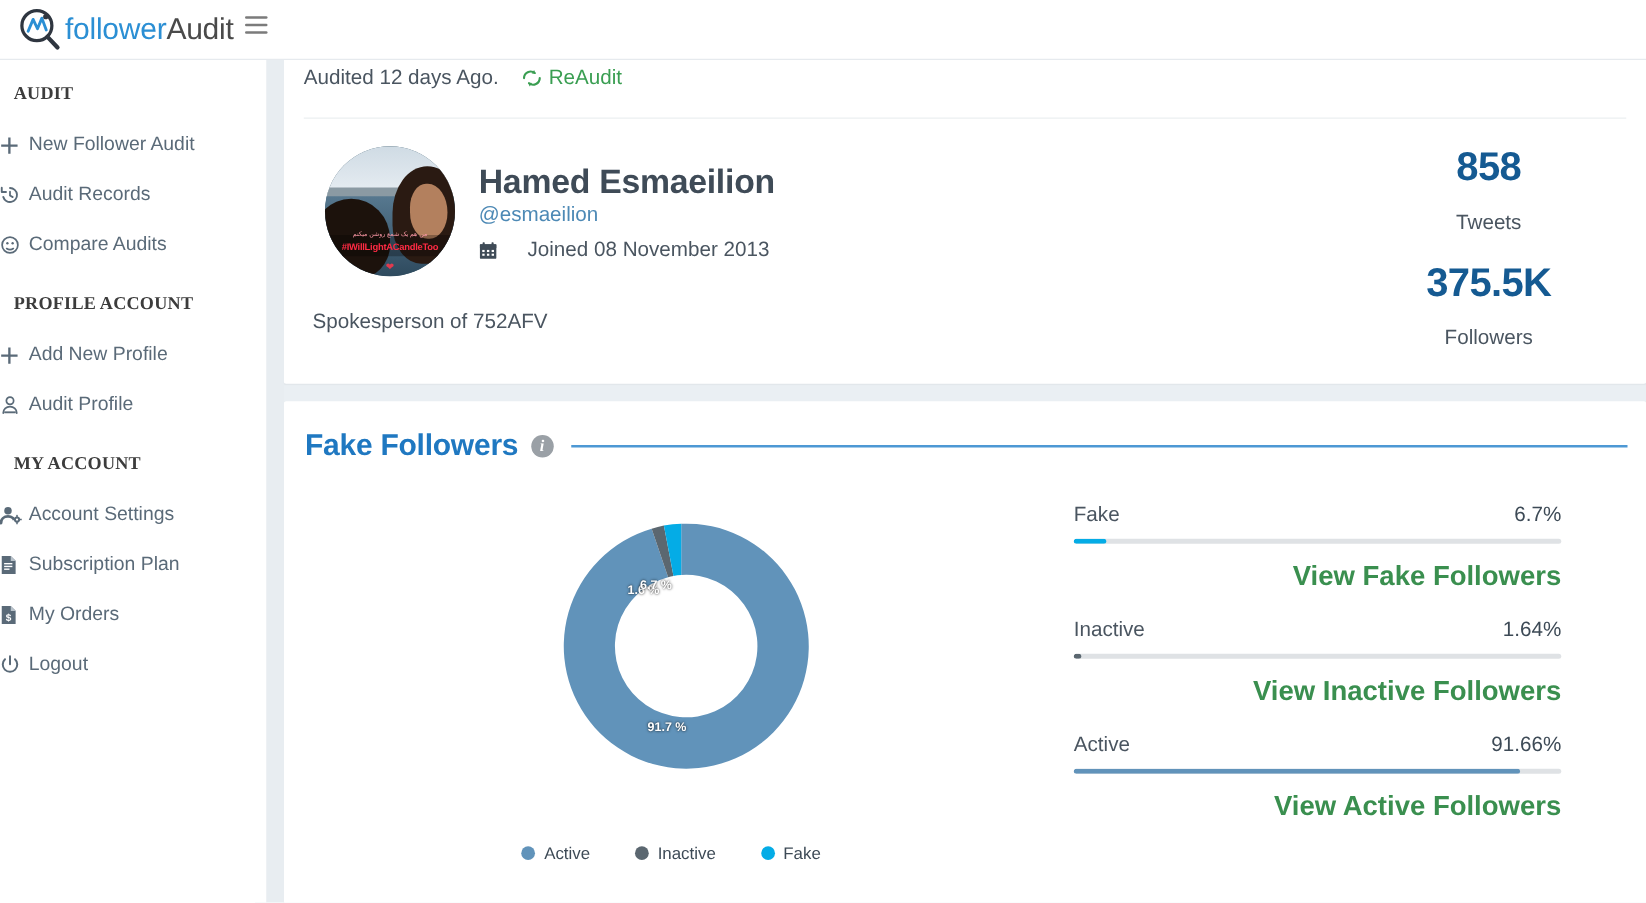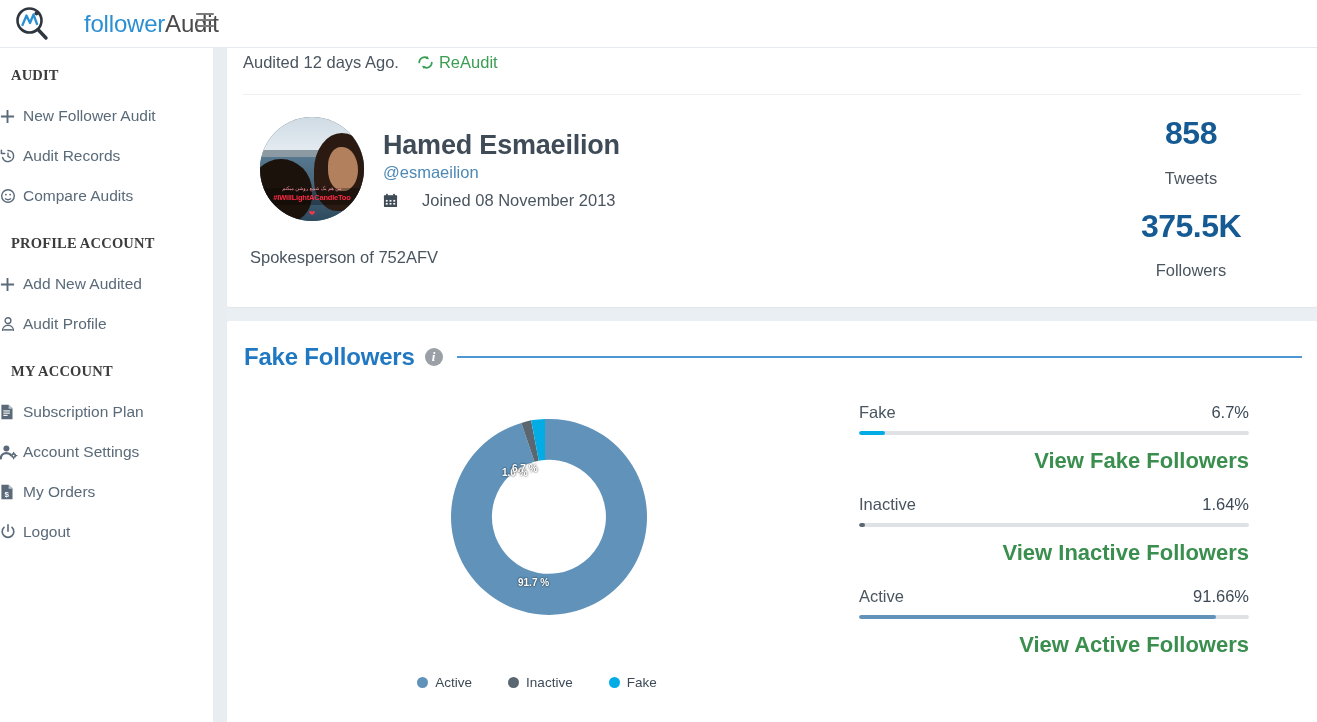--- a/index.html
+++ b/index.html
@@ -26,21 +26,20 @@
     background: #ffffff;
     border-bottom: 1px solid #e6eaee;
     z-index: 30;
   }
   .brand {
     position: absolute;
     left: 14px; top: 5px;
     display: flex;
     align-items: center;
     height: 38px;
-    gap: 32px;
   }
   .brand-logo { width: 36px; height: 36px; display: block; }
   .brand-text {
     font-size: 24px;
     font-weight: 400;
     letter-spacing: -0.2px;
     margin-left: 2px;
     white-space: nowrap;
   }
   .brand-text .t1 { color: #2b8fd4; }
@@ -479,69 +478,69 @@
     <div class="grp-pad"></div>
 
     <div class="side-group-title">PROFILE ACCOUNT</div>
 
     <a class="side-item">
       <span class="side-ico">
         <svg width="15" height="15" viewBox="0 0 16 16">
             <path d="M7 1h2v6h6v2H9v6H7V9H1V7h6z" fill="#5a6a78"></path>
           </svg>
       </span>
-      <span class="side-lbl">Add New Audited</span>
+      <span class="side-lbl">Add New Profile</span>
     </a>
 
     <a class="side-item">
       <span class="side-ico">
         <svg width="16" height="16" viewBox="0 0 16 16">
           <circle cx="8" cy="4.6" r="2.9" fill="none" stroke="#5a6a78" stroke-width="1.4"></circle>
           <path d="M2.6 14.4c0-3.1 2.4-5.2 5.4-5.2s5.4 2.1 5.4 5.2" fill="none" stroke="#5a6a78" stroke-width="1.4" stroke-linecap="round"></path>
           <rect x="3.4" y="13.1" width="9.2" height="1.5" fill="#5a6a78"></rect>
         </svg>
       </span>
       <span class="side-lbl">Audit Profile</span>
     </a>
 
     <div class="grp-pad"></div>
 
     <div class="side-group-title">MY ACCOUNT</div>
-
-    <a class="side-item">
-      <span class="side-ico">
-        <svg width="14" height="16" viewBox="0 0 14 16">
-          <path d="M1.4 0.8h7.2l3.9 3.8v10.6H1.4z" fill="#5a6a78"></path>
-          <path d="M8.6 0.8v4h3.9" fill="#b9c3cb"></path>
-          <g fill="#ffffff">
-            <rect x="3.3" y="6.4" width="6.6" height="1.1"></rect>
-            <rect x="3.3" y="8.6" width="6.6" height="1.1"></rect>
-            <rect x="3.3" y="10.8" width="4.3" height="1.1"></rect>
-          </g>
-        </svg>
-      </span>
-      <span class="side-lbl">Subscription Plan</span>
-    </a>
 
     <a class="side-item">
       <span class="side-ico">
         <svg width="18" height="16" viewBox="0 0 18 16">
           <circle cx="6.4" cy="4.6" r="3" fill="#5a6a78"></circle>
           <path d="M0.8 14.4c0-3.2 2.5-5.3 5.6-5.3 1.5 0 2.9.5 3.9 1.3" fill="none" stroke="#5a6a78" stroke-width="2.3" stroke-linecap="round"></path>
           <circle cx="13.6" cy="11.6" r="2.5" fill="#5a6a78"></circle>
           <circle cx="13.6" cy="11.6" r="0.9" fill="#ffffff"></circle>
           <g fill="#5a6a78">
             <rect x="13" y="7.9" width="1.2" height="1.8"></rect>
             <rect x="13" y="13.6" width="1.2" height="1.8"></rect>
             <rect x="9.9" y="11" width="1.8" height="1.2"></rect>
             <rect x="15.6" y="11" width="1.8" height="1.2"></rect>
           </g>
         </svg>
       </span>
       <span class="side-lbl">Account Settings</span>
+    </a>
+
+    <a class="side-item">
+      <span class="side-ico">
+        <svg width="14" height="16" viewBox="0 0 14 16">
+          <path d="M1.4 0.8h7.2l3.9 3.8v10.6H1.4z" fill="#5a6a78"></path>
+          <path d="M8.6 0.8v4h3.9" fill="#b9c3cb"></path>
+          <g fill="#ffffff">
+            <rect x="3.3" y="6.4" width="6.6" height="1.1"></rect>
+            <rect x="3.3" y="8.6" width="6.6" height="1.1"></rect>
+            <rect x="3.3" y="10.8" width="4.3" height="1.1"></rect>
+          </g>
+        </svg>
+      </span>
+      <span class="side-lbl">Subscription Plan</span>
     </a>
 
     <a class="side-item">
       <span class="side-ico">
         <svg width="14" height="16" viewBox="0 0 14 16">
           <path d="M1.4 0.8h7.2l3.9 3.8v10.6H1.4z" fill="#5a6a78"></path>
           <path d="M8.6 0.8v4h3.9" fill="#b9c3cb"></path>
           <text x="6.8" y="12.6" font-family="Liberation Sans, sans-serif" font-size="8" font-weight="bold" fill="#ffffff" text-anchor="middle">$</text>
         </svg>
       </span>

